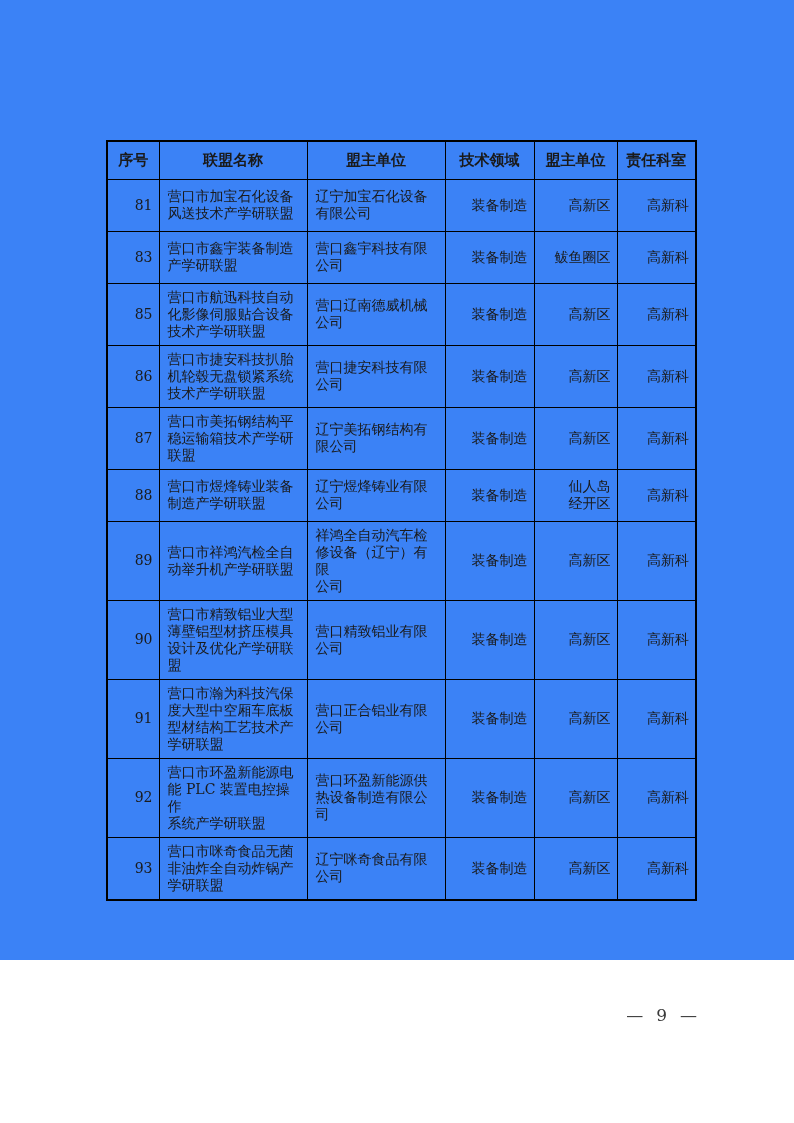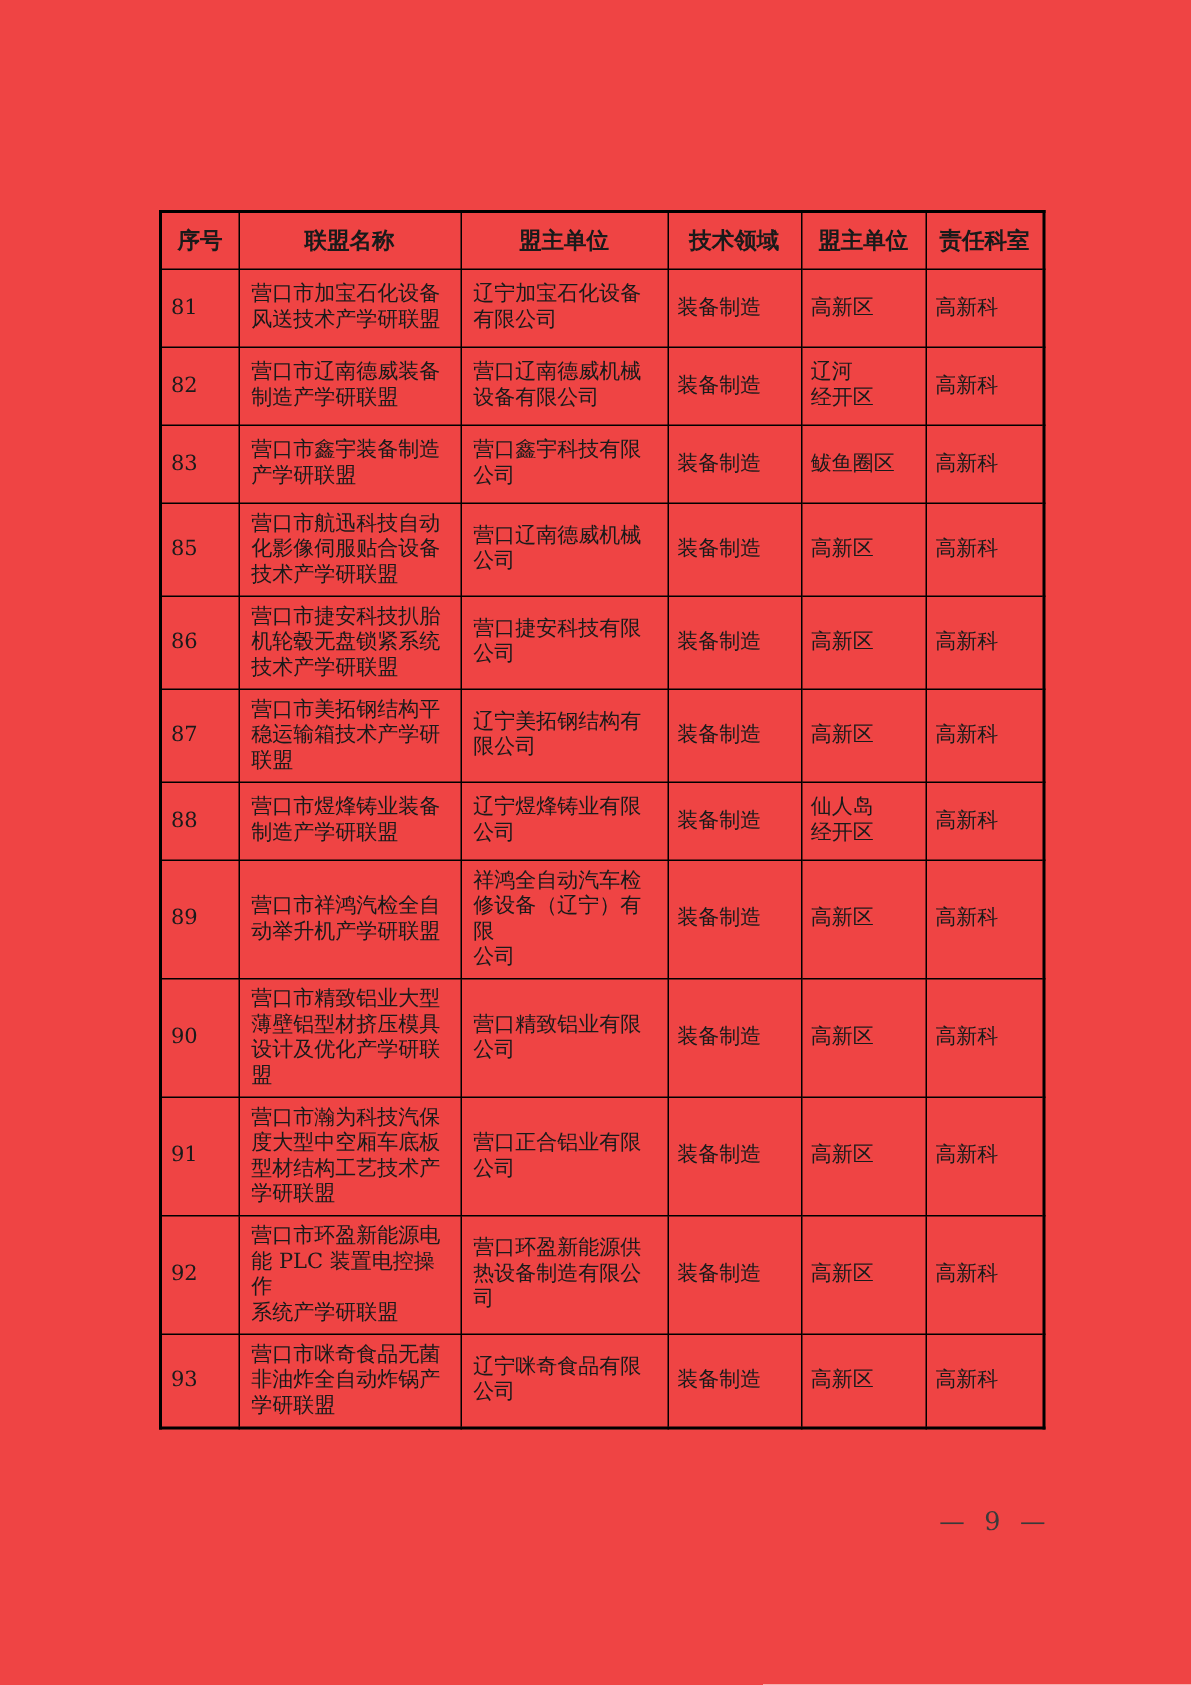--- a/index.html
+++ b/index.html
@@ -8,22 +8,22 @@
     height: 1123px;
     background: #ffffff;
     font-family: "DejaVu Serif", "Liberation Serif", serif;
     color: #1a1a1a;
     position: relative;
     overflow: hidden;
   }
   .page {
     position: absolute;
     left: 0; top: 0;
-    width: 794px; height: 1123px;
-    background: #ef4444;
+    width: 794px; height: 960px;
+    background: #3b82f6;
   }
   table.alliance-table {
     position: absolute;
     left: 106px;
     top: 140px;
     width: 589px;
     border-collapse: collapse;
     table-layout: fixed;
     border: 2px solid #000000;
   }
@@ -39,21 +39,21 @@
   }
   .alliance-table th {
     font-weight: bold;
     font-size: 15px;
     text-align: center;
     height: 38px;
     white-space: nowrap;
     padding: 4px 2px;
   }
   .alliance-table td { height: 52px; }
-  .alliance-table td.center { text-align: left; margin-left: 31px; }
+  .alliance-table td.center { text-align: right; margin-left: 31px; }
   .alliance-table td.left  { text-align: left; padding-left: 8px; padding-right: 5px; margin-left: 16px; }
   .page-footer {
     position: absolute;
     top: 1005px;
     right: 97px;
     display: flex;
     align-items: center;
     gap: 13px;
     font-size: 17px;
     color: #3a3a3a;
@@ -90,31 +90,20 @@
       <td class="center">81</td>
       <td class="left">营口市加宝石化设备
 风送技术产学研联盟</td>
       <td class="left">辽宁加宝石化设备
 有限公司</td>
       <td class="center">装备制造</td>
       <td class="center">高新区</td>
       <td class="center">高新科</td>
     </tr>
         <tr>
-      <td class="center">82</td>
-      <td class="left">营口市辽南德威装备
-制造产学研联盟</td>
-      <td class="left">营口辽南德威机械
-设备有限公司</td>
-      <td class="center">装备制造</td>
-      <td class="center">辽河
-经开区</td>
-      <td class="center">高新科</td>
-    </tr>
-        <tr>
       <td class="center">83</td>
       <td class="left">营口市鑫宇装备制造
 产学研联盟</td>
       <td class="left">营口鑫宇科技有限
 公司</td>
       <td class="center">装备制造</td>
       <td class="center">鲅鱼圈区</td>
       <td class="center">高新科</td>
     </tr>
         <tr>

